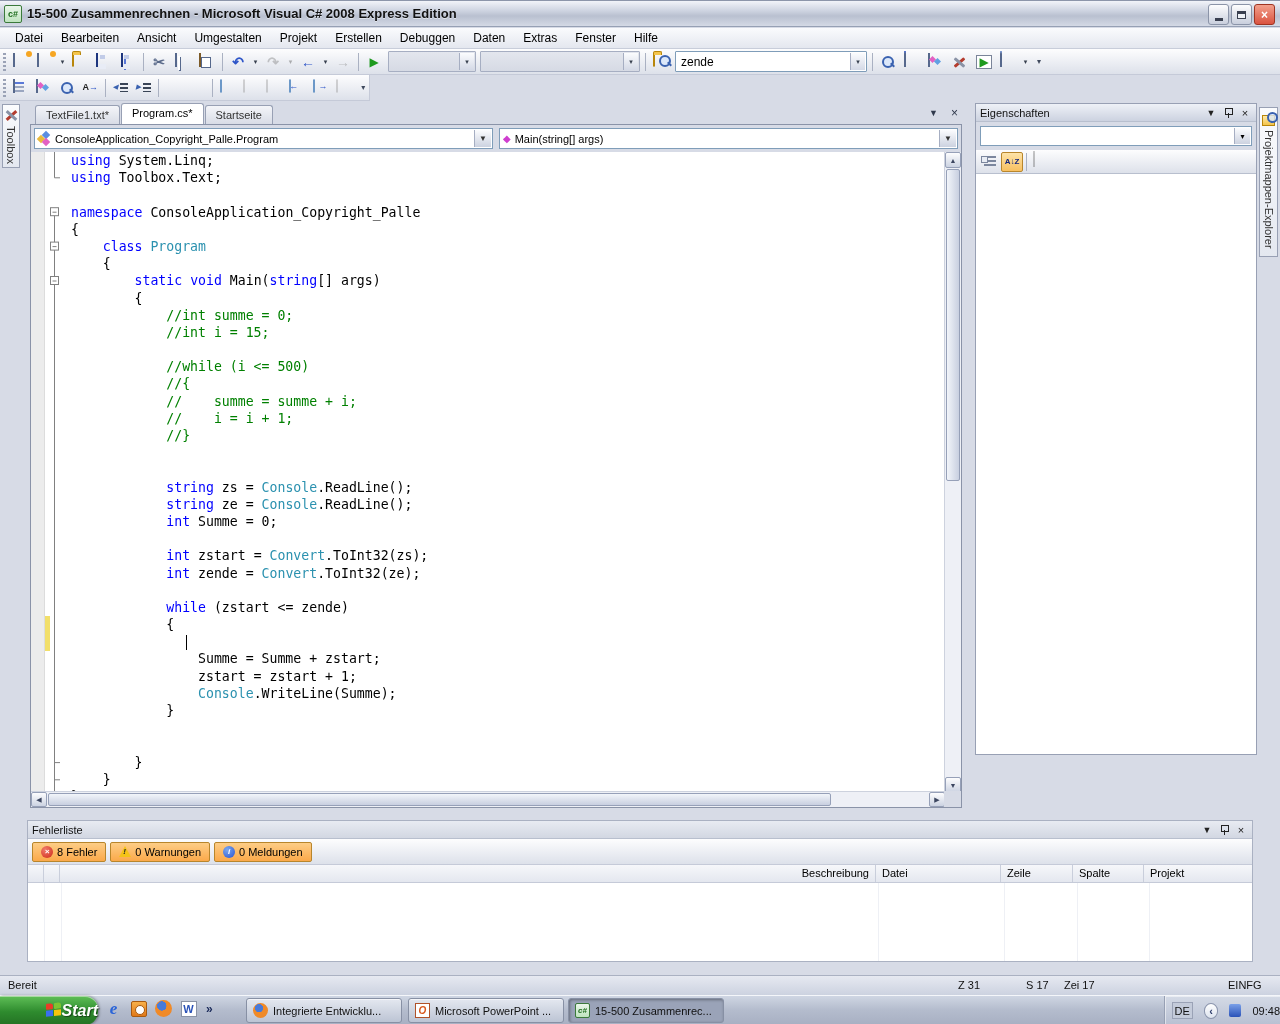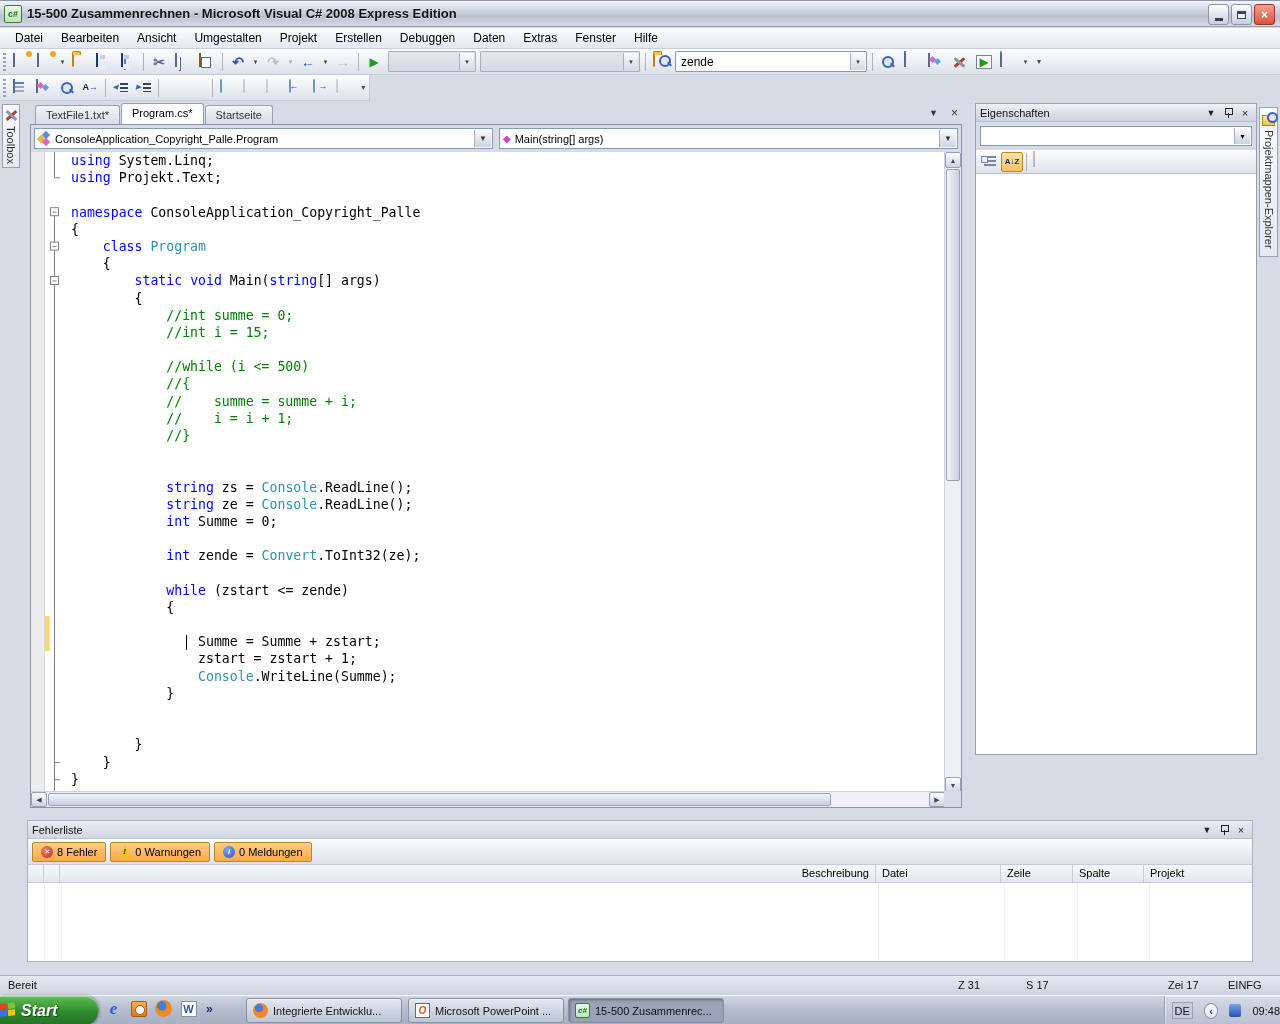--- a/index.html
+++ b/index.html
@@ -163,21 +163,21 @@
 
   
   .statusbar { position:absolute; left:0; top:975px; width:1280px; height:20px; background:linear-gradient(#e6e9f1,#ccd2e0); border-top:1px solid #aab1c2; font-size:11px; }
   .statusbar .cell { position:absolute; top:3px; color:#111; }
 
   
   .taskbar { position:absolute; left:0; top:995px; width:1280px; height:29px;
     background:linear-gradient(#cfd6e3 0%, #b4bccd 50%, #a8b0c3 100%); border-top:1px solid #f4f6fa; }
   .startbtn { position:absolute; left:0; top:0; width:98px; height:29px; border-radius:0 13px 13px 0;
     background:linear-gradient(#5fbf57,#2e8b2e 55%,#247224); box-shadow:inset 0 1px 0 rgba(255,255,255,.45), 1px 0 3px rgba(0,0,0,.4);
-    display:flex; align-items:center; justify-content:flex-start; gap:5px; color:#fff; font-weight:bold; font-style:italic; font-size:16px; text-shadow:1px 1px 1px rgba(0,0,0,.5); }
+    display:flex; align-items:center; justify-content:flex-end; color:#fff; font-weight:bold; font-style:italic; font-size:16px; text-shadow:1px 1px 1px rgba(0,0,0,.5); }
   .winflag { width:16px; height:15px; display:grid; grid-template-columns:7px 7px; grid-template-rows:6px 6px; gap:1px; transform:skewY(-6deg); }
   .winflag i:nth-child(1){ background:#ea3c28; border-radius:1px 3px 1px 1px; }
   .winflag i:nth-child(2){ background:#7ec432; border-radius:1px 3px 1px 1px; }
   .winflag i:nth-child(3){ background:#3a6ff0; }
   .winflag i:nth-child(4){ background:#f6c40e; }
   .qlaunch { position:absolute; left:104px; top:3px; display:flex; align-items:center; gap:6px; }
   .ql-ic { width:19px; height:19px; display:flex; align-items:center; justify-content:center; }
   .ie-e { color:#2a64d8; font-size:17px; font-weight:bold; font-style:italic; font-family:"Liberation Serif",serif; }
   .clock-ic { width:16px; height:16px; background:linear-gradient(#f8b04a,#e07818); border:1px solid #a85a10; border-radius:2px; position:relative; }
   .clock-ic::after { content:""; position:absolute; left:3px; top:3px; width:8px; height:8px; border-radius:50%; background:#fff; border:1px solid #a85a10; }
@@ -442,21 +442,21 @@
           <line x1="4.5" y1="645" x2="10" y2="645" stroke="#808080" stroke-width="1"></line>
           <rect x="0.5" y="55.699999999999996" width="8" height="8" fill="#fff" stroke="#808080"></rect>
           <line x1="2.5" y1="60.199999999999996" x2="6.5" y2="60.199999999999996" stroke="#808080" stroke-width="1"></line>
           <rect x="0.5" y="90.1" width="8" height="8" fill="#fff" stroke="#808080"></rect>
           <line x1="2.5" y1="94.6" x2="6.5" y2="94.6" stroke="#808080" stroke-width="1"></line>
           <rect x="0.5" y="124.5" width="8" height="8" fill="#fff" stroke="#808080"></rect>
           <line x1="2.5" y1="129" x2="6.5" y2="129" stroke="#808080" stroke-width="1"></line>
         </svg>
       <div id="code-lines">
           <div class="code-line"><span class="tok-k">using</span><span class="tok-p"> System.Linq;</span></div>
-          <div class="code-line"><span class="tok-k">using</span><span class="tok-p"> Projekt.Text;</span></div>
+          <div class="code-line"><span class="tok-k">using</span><span class="tok-p"> Toolbox.Text;</span></div>
           <div class="code-line"></div>
           <div class="code-line"><span class="tok-k">namespace</span><span class="tok-p"> ConsoleApplication_Copyright_Palle</span></div>
           <div class="code-line"><span class="tok-p">{</span></div>
           <div class="code-line"><span class="tok-p">    </span><span class="tok-k">class</span><span class="tok-p"> </span><span class="tok-t">Program</span></div>
           <div class="code-line"><span class="tok-p">    {</span></div>
           <div class="code-line"><span class="tok-p">        </span><span class="tok-k">static</span><span class="tok-p"> </span><span class="tok-k">void</span><span class="tok-p"> Main(</span><span class="tok-k">string</span><span class="tok-p">[] args)</span></div>
           <div class="code-line"><span class="tok-p">        {</span></div>
           <div class="code-line"><span class="tok-c">            //int summe = 0;</span></div>
           <div class="code-line"><span class="tok-c">            //int i = 15;</span></div>
           <div class="code-line"></div>
@@ -464,20 +464,21 @@
           <div class="code-line"><span class="tok-c">            //{</span></div>
           <div class="code-line"><span class="tok-c">            //    summe = summe + i;</span></div>
           <div class="code-line"><span class="tok-c">            //    i = i + 1;</span></div>
           <div class="code-line"><span class="tok-c">            //}</span></div>
           <div class="code-line"></div>
           <div class="code-line"></div>
           <div class="code-line"><span class="tok-p">            </span><span class="tok-k">string</span><span class="tok-p"> zs = </span><span class="tok-t">Console</span><span class="tok-p">.ReadLine();</span></div>
           <div class="code-line"><span class="tok-p">            </span><span class="tok-k">string</span><span class="tok-p"> ze = </span><span class="tok-t">Console</span><span class="tok-p">.ReadLine();</span></div>
           <div class="code-line"><span class="tok-p">            </span><span class="tok-k">int</span><span class="tok-p"> Summe = 0;</span></div>
           <div class="code-line"></div>
+          <div class="code-line"><span class="tok-p">            </span><span class="tok-k">int</span><span class="tok-p"> zstart = </span><span class="tok-t">Convert</span><span class="tok-p">.ToInt32(zs);</span></div>
           <div class="code-line"><span class="tok-p">            </span><span class="tok-k">int</span><span class="tok-p"> zende = </span><span class="tok-t">Convert</span><span class="tok-p">.ToInt32(ze);</span></div>
           <div class="code-line"></div>
           <div class="code-line"><span class="tok-p">            </span><span class="tok-k">while</span><span class="tok-p"> (zstart &lt;= zende)</span></div>
           <div class="code-line"><span class="tok-p">            {</span></div>
           <div class="code-line"></div>
           <div class="code-line"><span class="tok-p">                Summe = Summe + zstart;</span></div>
           <div class="code-line"><span class="tok-p">                zstart = zstart + 1;</span></div>
           <div class="code-line"><span class="tok-p">                </span><span class="tok-t">Console</span><span class="tok-p">.WriteLine(Summe);</span></div>
           <div class="code-line"><span class="tok-p">            }</span></div>
           <div class="code-line"></div>
@@ -596,21 +597,21 @@
       <div class="err-vline" style="left:976px;"></div>
       <div class="err-vline" style="left:1049px;"></div>
       <div class="err-vline" style="left:1121px;"></div>
     </div>
   </div>
 
   <div class="statusbar">
     <div class="cell" style="left:8px;">Bereit</div>
     <div class="cell" style="left:958px;">Z 31</div>
     <div class="cell" style="left:1026px;">S 17</div>
-    <div class="cell" style="left:1168px;">Zei 17</div>
+    <div class="cell" style="left:1064px;">Zei 17</div>
     <div class="cell" style="left:1228px;">EINFG</div>
   </div>
 
   <div class="taskbar">
     <div class="startbtn">
       <i class="winflag">
           <i></i>
           <i></i>
           <i></i>
           <i></i>

